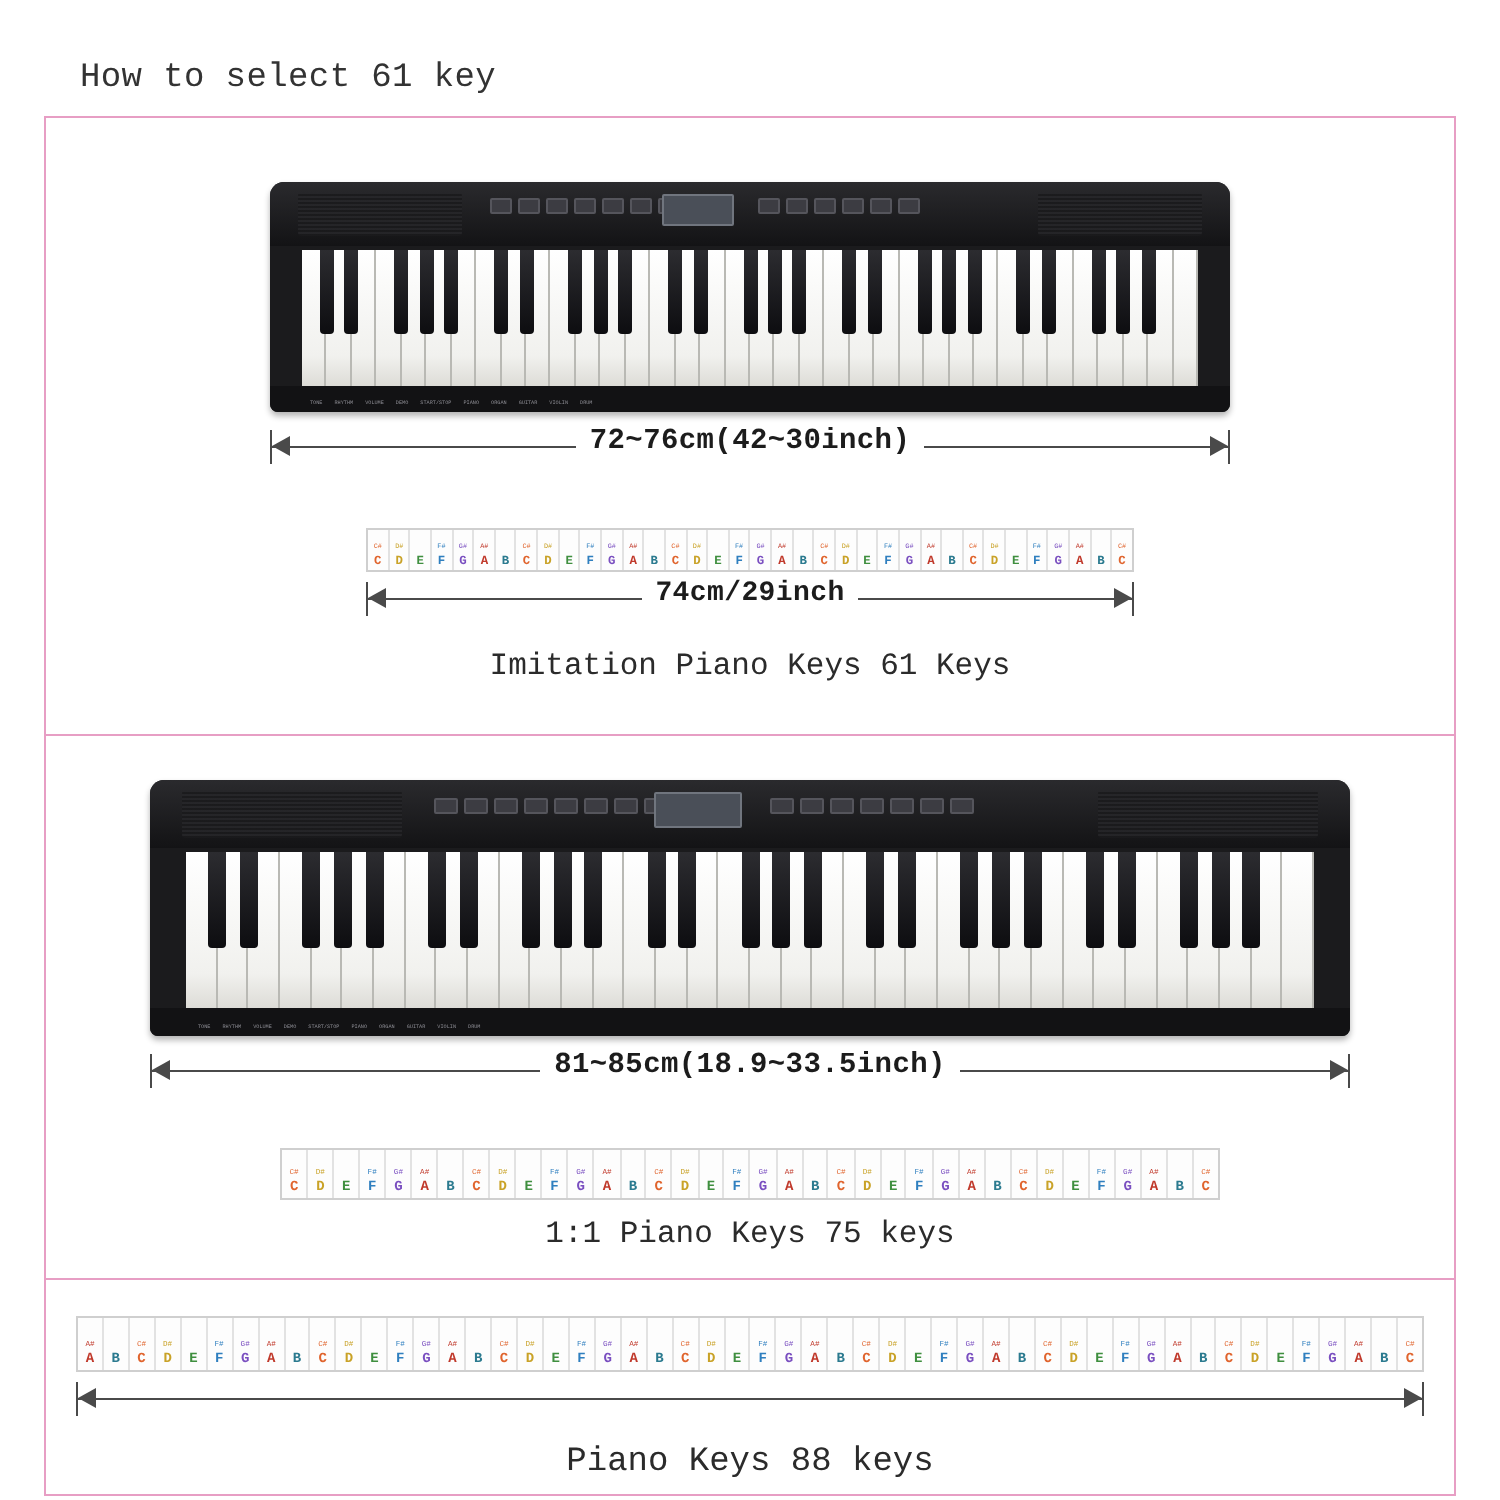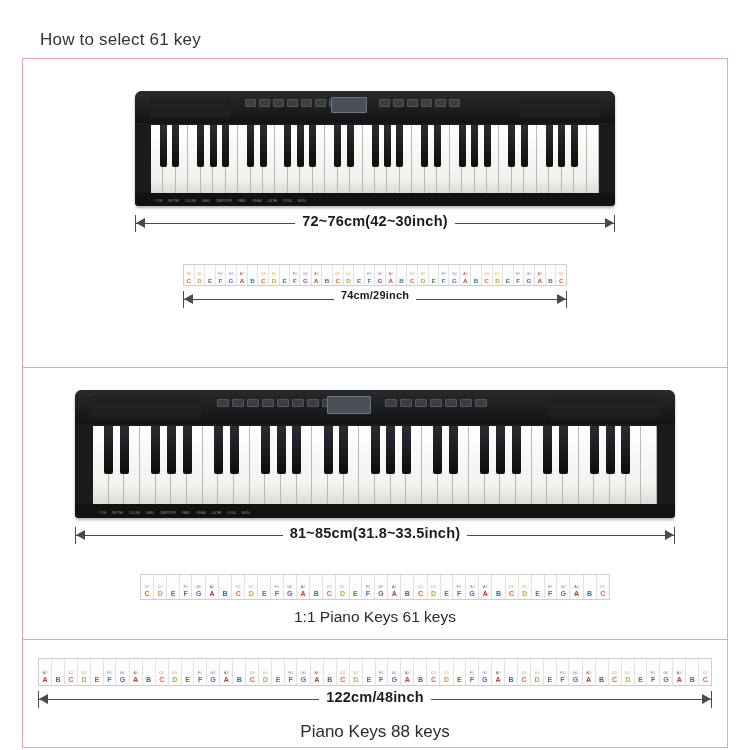--- a/index.html
+++ b/index.html
@@ -13,20 +13,21 @@
     font-family: "Liberation Sans", sans-serif;
     color: #222;
     overflow: hidden;
     position: relative;
   }
   .page {
     width: 750px;
     height: 750px;
     position: relative;
     box-sizing: border-box;
+    font-family: Liberation Mono, monospace;
   }
   .heading {
     position: absolute;
     left: 40px;
     top: 30px;
     font-size: 17px;
     color: #333;
     letter-spacing: 0.2px;
   }
   .panels {
@@ -162,21 +163,21 @@
   .dim-text {
     position: absolute;
     top: 1px;
     left: 0; right: 0;
     text-align: center;
     font-size: 14.5px;
     font-weight: bold;
     color: #1c1c1c;
     letter-spacing: 0.2px;
   }
-  .dim-text.small { font-size: 11px; }
+  .dim-text.small { font-size: 14px; }
   .dim-text-bg {
     background: #fff;
     padding: 0 7px;
   }
 
   
   .sticker {
     position: relative;
     margin: 0 auto;
     background: #fdfdfd;
@@ -488,20 +489,21 @@
         <div class="dim-cap" style="left:0;"></div>
         <div class="dim-cap" style="right:0;"></div>
         <div class="dim-line" style="left:0;right:0;"></div>
         <div class="arrow-l" style="left:1px;"></div>
         <div class="arrow-r" style="right:1px;"></div>
         <div class="dim-text small">
           <span class="dim-text-bg">74cm/29inch</span>
         </div>
       </div>
 
+      <div class="panel-caption" style="margin-top:8px;">Imitation Piano Keys 61 Keys</div>
     </div>
 
     <div class="panel" style="height:272px;">
       <div class="kb-wrap" style="width:600px;height:128px;margin-top:22px;">
         <div class="keyboard" style="width:600px;height:128px;">
           <div class="kb-top" style="height:34px;"></div>
 
           <div class="kb-speaker" style="left:16px;top:5px;width:110px;height:24px;"></div>
           <div class="kb-speaker" style="right:16px;top:5px;width:110px;height:24px;"></div>
 
@@ -605,21 +607,21 @@
         </div>
       </div>
 
       <div class="dim" style="width:600px;margin:6px auto 0;">
         <div class="dim-cap" style="left:0;"></div>
         <div class="dim-cap" style="right:0;"></div>
         <div class="dim-line" style="left:0;right:0;"></div>
         <div class="arrow-l" style="left:1px;"></div>
         <div class="arrow-r" style="right:1px;"></div>
         <div class="dim-text">
-          <span class="dim-text-bg">81~85cm(31.8~33.5inch)</span>
+          <span class="dim-text-bg">81~85cm(18.9~33.5inch)</span>
         </div>
       </div>
 
       <div class="sticker tall" style="width:470px;height:26px;margin-top:22px;">
           <div class="scell">
             <div class="sharp" style="color: rgb(224, 100, 45);">C#</div>
             <div class="note" style="color: rgb(224, 100, 45);">C</div>
           </div>
           <div class="scell">
             <div class="sharp" style="color: rgb(201, 162, 39);">D#</div>
@@ -757,21 +759,21 @@
             <div class="sharp" style="color: transparent;"></div>
             <div class="note" style="color: rgb(43, 122, 143);">B</div>
           </div>
           <div class="scell">
             <div class="sharp" style="color: rgb(224, 100, 45);">C#</div>
             <div class="note" style="color: rgb(224, 100, 45);">C</div>
           </div>
         </div>
 
 
-      <div class="panel-caption" style="margin-top:8px;">1:1 Piano Keys 61 keys</div>
+      <div class="panel-caption" style="margin-top:8px;">1:1 Piano Keys 75 keys</div>
     </div>
 
     <div class="panel" style="height:108px;">
       <div class="sticker tall" style="width:674px;height:28px;margin-top:18px;">
           <div class="scell">
             <div class="sharp" style="color: rgb(192, 57, 43);">A#</div>
             <div class="note" style="color: rgb(192, 57, 43);">A</div>
           </div>
           <div class="scell">
             <div class="sharp" style="color: transparent;"></div>
@@ -978,22 +980,19 @@
             <div class="note" style="color: rgb(224, 100, 45);">C</div>
           </div>
         </div>
 
       <div class="dim" style="width:674px;margin:2px auto 0;">
         <div class="dim-cap" style="left:0;"></div>
         <div class="dim-cap" style="right:0;"></div>
         <div class="dim-line" style="left:0;right:0;"></div>
         <div class="arrow-l" style="left:1px;"></div>
         <div class="arrow-r" style="right:1px;"></div>
-        <div class="dim-text">
-          <span class="dim-text-bg">122cm/48inch</span>
-        </div>
       </div>
 
       <div class="panel-caption big" style="margin-top:6px;">Piano Keys 88 keys</div>
     </div>
 
   </div>
 </div>
 
 </body></html>

